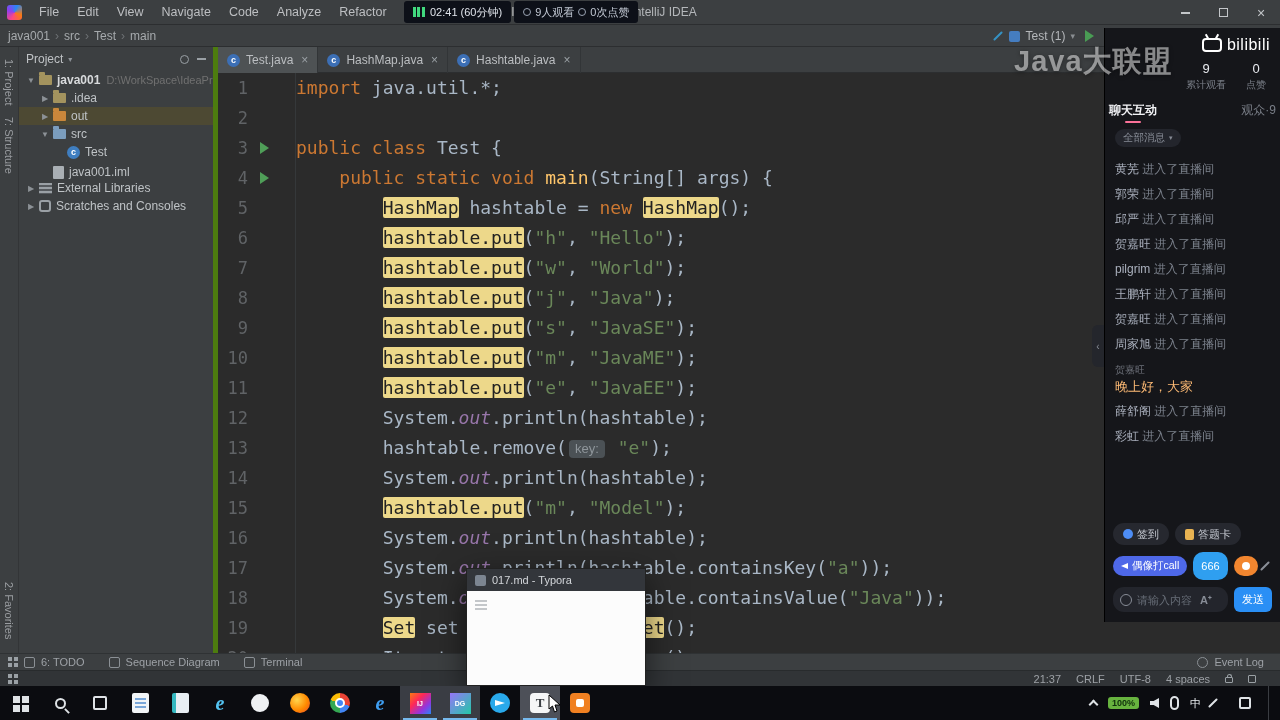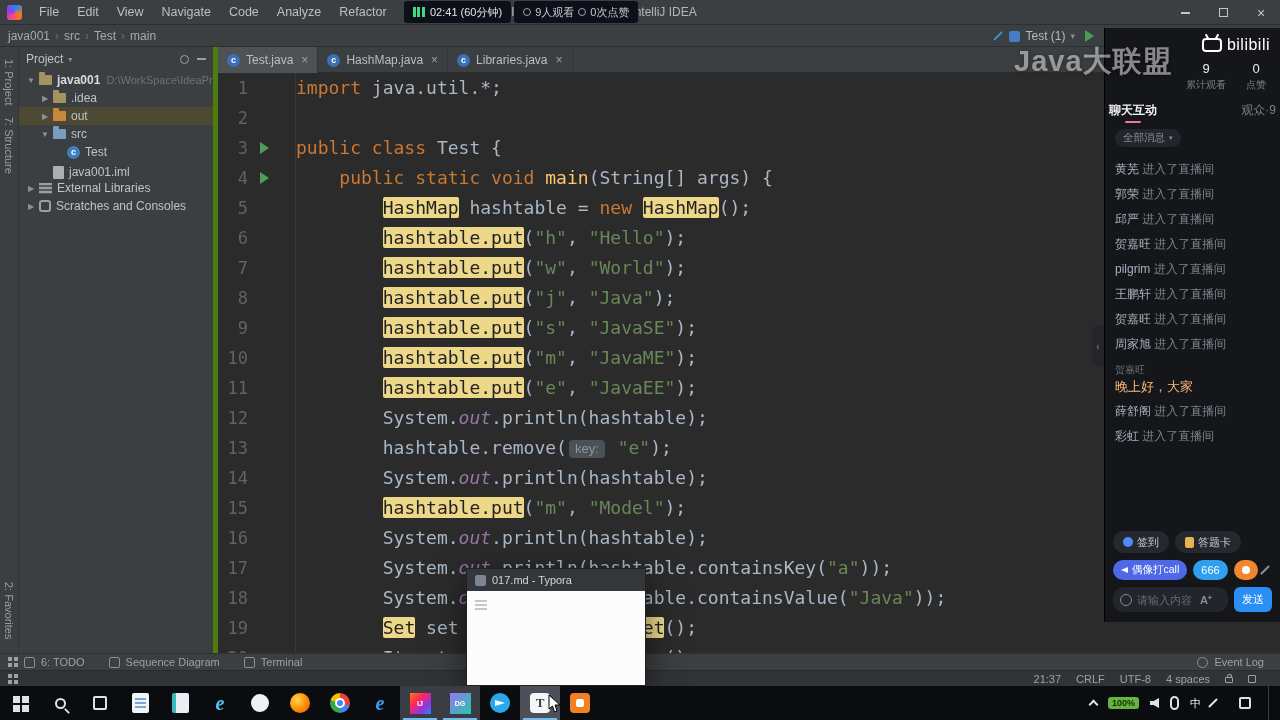--- a/index.html
+++ b/index.html
@@ -125,21 +125,21 @@
   .bt{color:#7d838e}
   .bchat .cu{font-size:10px;color:#6d717a;margin-bottom:2px}
   .bchat .ctx{font-size:13px;color:#fdba74}
   .bl-bottom{position:absolute;left:0;right:0;bottom:0;padding:6px 8px 10px;display:flex;flex-direction:column;gap:7px}
   .brow{display:flex;align-items:center;gap:6px}
   .bpill{height:22px;border-radius:11px;background:#26282f;color:#c6cad2;font-size:11px;display:inline-flex;align-items:center;gap:4px;padding:0 10px}
   .ic-checkin{width:10px;height:10px;border-radius:50%;background:#4d8df5}
   .ic-quiz{width:9px;height:11px;background:#e8b352;border-radius:2px}
   .bpill-call{height:20px;border-radius:10px;background:#4e68e8;color:#fff;font-size:10.5px;display:inline-flex;align-items:center;gap:4px;padding:0 8px}
   .ic-horn{width:0;height:0;border-right:7px solid #fff;border-top:3px solid transparent;border-bottom:3px solid transparent}
-  .bpill-666{height:20px;border-radius:10px;background:#2f9ff0;color:#fff;font-size:11px;padding:0 8px;display:inline-flex;align-items:center}
+  .bpill-666{height:28px;border-radius:10px;background:#2f9ff0;color:#fff;font-size:11px;padding:0 8px;display:inline-flex;align-items:center}
   .bpill-orange{width:24px;height:20px;border-radius:10px;background:#f2862f;position:relative}
   .bpill-orange::after{content:"";position:absolute;left:8px;top:6px;width:8px;height:8px;border-radius:50%;background:#fff}
   .pen2{width:2px;height:12px;background:#8a8f98;transform:rotate(45deg);border-radius:1px;margin-left:auto;margin-right:6px}
   .binput{flex:1;height:25px;background:#23252c;border-radius:11px;display:flex;align-items:center;padding:0 7px;gap:5px}
   .smiley{width:12px;height:12px;border:1.5px solid #878c96;border-radius:50%;flex:none}
   .bin{background:transparent;border:none;outline:none;color:#cfd3da;font-size:11px;width:58px;font-family:"Liberation Sans",sans-serif}
   .bin::placeholder{color:#666c76}
   .fontsize{color:#878c96;font-size:11px;font-weight:bold;flex:none}
   .bsend{width:38px;height:25px;border-radius:6px;background:#2a8ff5;color:#fff;font-size:11px;display:flex;align-items:center;justify-content:center;flex:none}
   #bl-handle{left:1092px;top:325px;width:12px;height:42px;background:#24262c;border-radius:6px 0 0 6px;z-index:31;color:#8a8f98;display:flex;align-items:center;justify-content:center;font-size:10px}
@@ -327,21 +327,21 @@
         <span class="tab-label">Test.java</span>
         <span class="tab-close">×</span>
       </div>
       <div class="tab">
         <span class="cls-icon">c</span>
         <span class="tab-label">HashMap.java</span>
         <span class="tab-close">×</span>
       </div>
       <div class="tab">
         <span class="cls-icon">c</span>
-        <span class="tab-label">Libraries.java</span>
+        <span class="tab-label">Hashtable.java</span>
         <span class="tab-close">×</span>
       </div>
     </div>
 
   <div id="codewrap" class="abs">
       <div class="cline"><span class="ln">1</span><span class="gut"></span><span class="ct"><span class="tk-k">import</span><span class="tk-p"> java.util.*;</span></span></div>
       <div class="cline"><span class="ln">2</span><span class="gut"></span><span class="ct"></span></div>
       <div class="cline"><span class="ln">3</span><span class="gut"><span class="runarrow"></span></span><span class="ct"><span class="tk-k">public class</span><span class="tk-p"> Test {</span></span></div>
       <div class="cline"><span class="ln">4</span><span class="gut"><span class="runarrow"></span></span><span class="ct"><span class="tk-p">    </span><span class="tk-k">public static void</span><span class="tk-p"> </span><span class="tk-f">main</span><span class="tk-p">(String[] args) {</span></span></div>
       <div class="cline"><span class="ln">5</span><span class="gut"></span><span class="ct"><span class="tk-p">        </span><span class="tk-h">HashMap</span><span class="tk-p"> hashtable = </span><span class="tk-k">new</span><span class="tk-p"> </span><span class="tk-h">HashMap</span><span class="tk-p">();</span></span></div>

